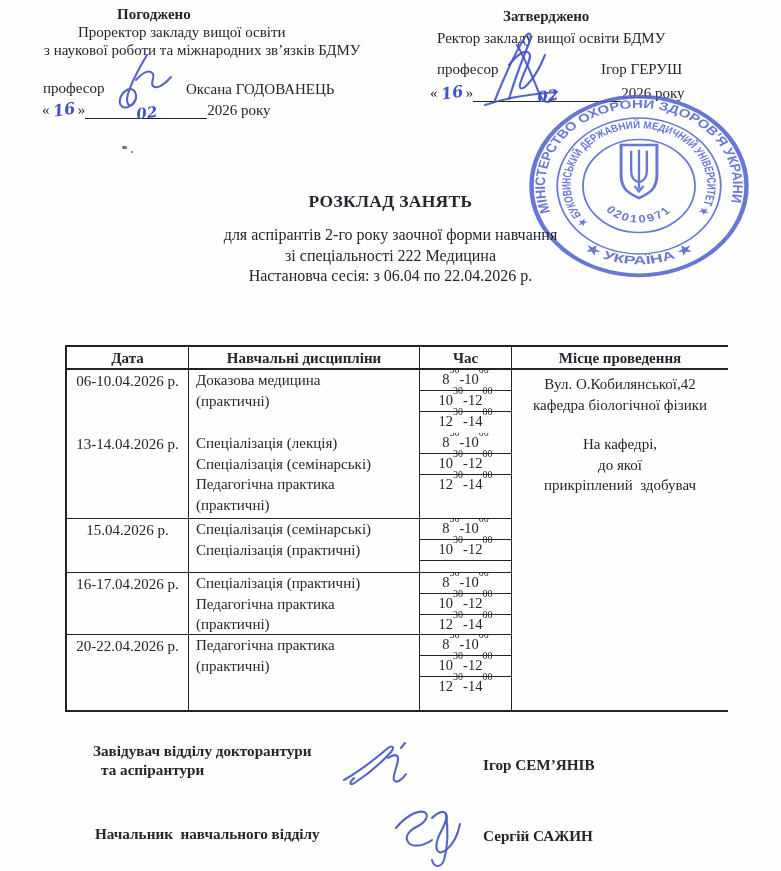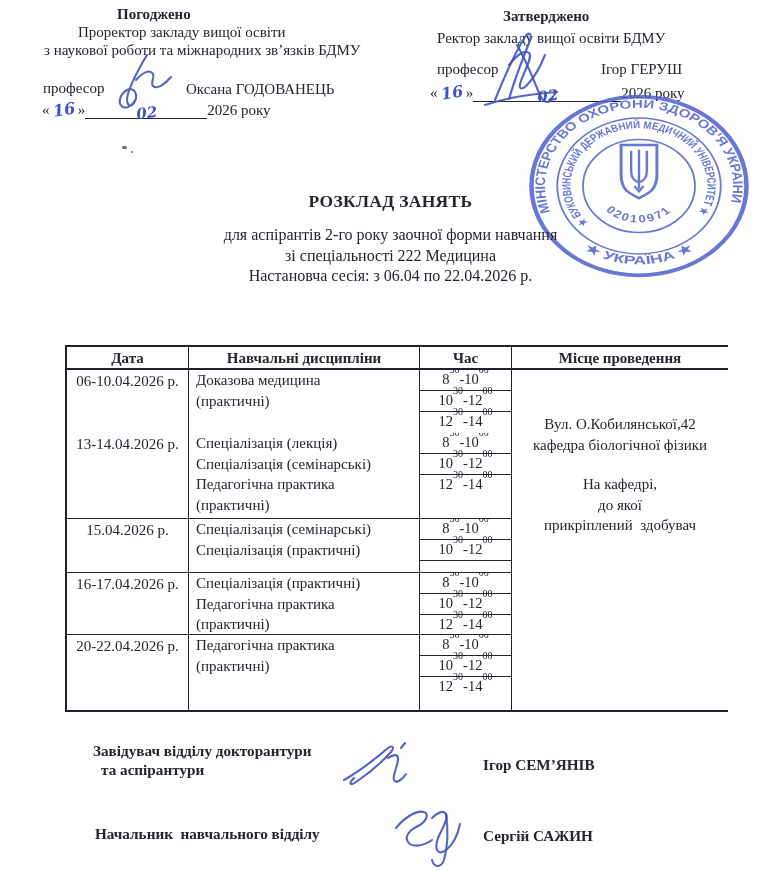--- a/index.html
+++ b/index.html
@@ -46,21 +46,21 @@
   .tbody { display: flex; height: 340px; }
   .left3 { width: 445px; display: flex; flex-direction: column; }
   .grp { display: flex; overflow: hidden; }
   .bt { border-top: 1.6px solid var(--line); }
   .dcell { text-align: center; padding-top: 1px; }
   .disc { padding-left: 7px; }
   .slot { height: 21px; line-height: 19px; text-align: center; font-size: 14.5px; }
   .slot.sep { border-bottom: 1.35px solid var(--line); }
   .slot sup { font-size: 10px; line-height: 0; position: relative; top: -5px; }
   .c4body { width: 216px; text-align: center; }
-  .locA { padding-top: 4px; margin-top: 40px; }
+  .locA { padding-top: 4px; }
   .locB { margin-top: 19px; }
 
   
   .foot { font-size: 15.2px; font-weight: bold; }
 </style>
 </head>
 <body>
 
 <div class="abs b" style="left:117px; top:6px;">Погоджено</div>
 <div class="abs" style="left:42px; top:24px;margin-left:36px;">Проректор закладу вищої освіти</div>

